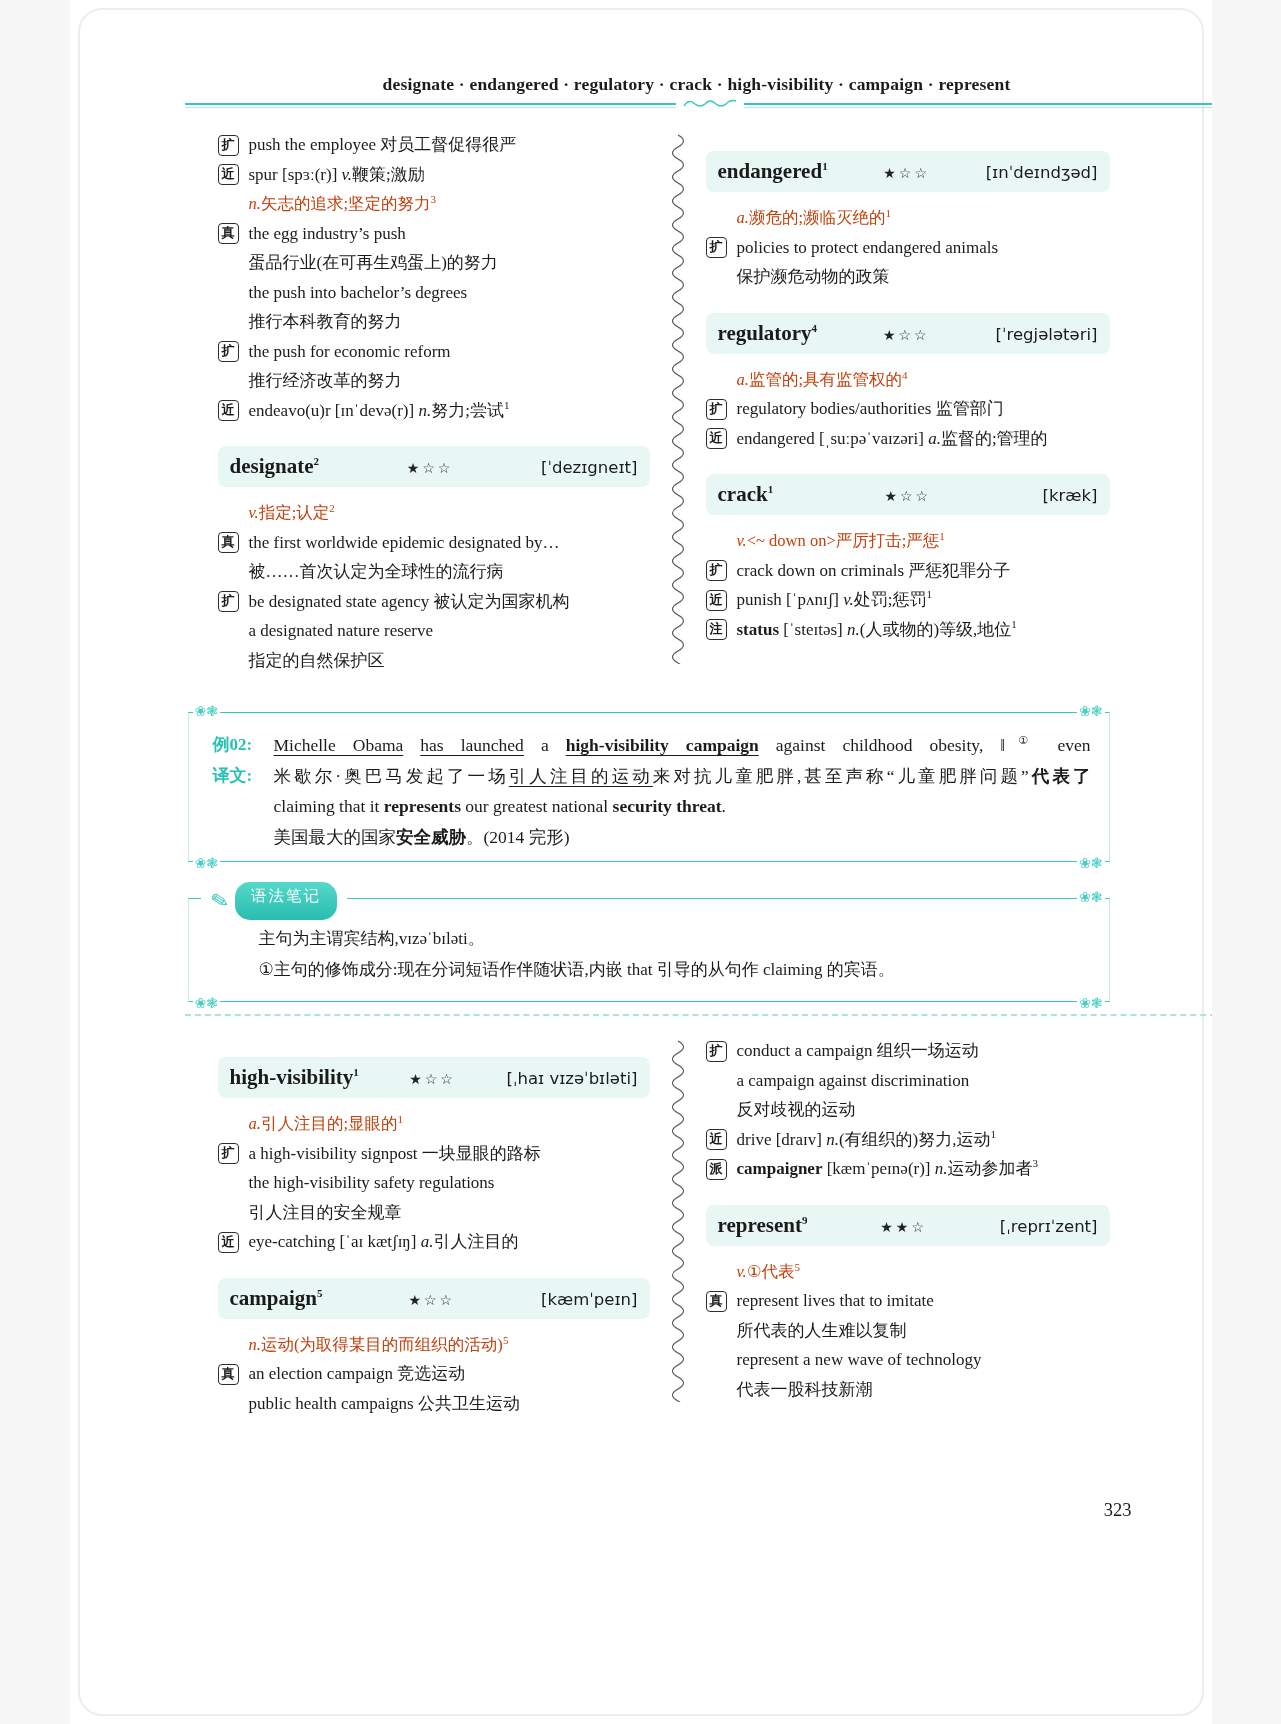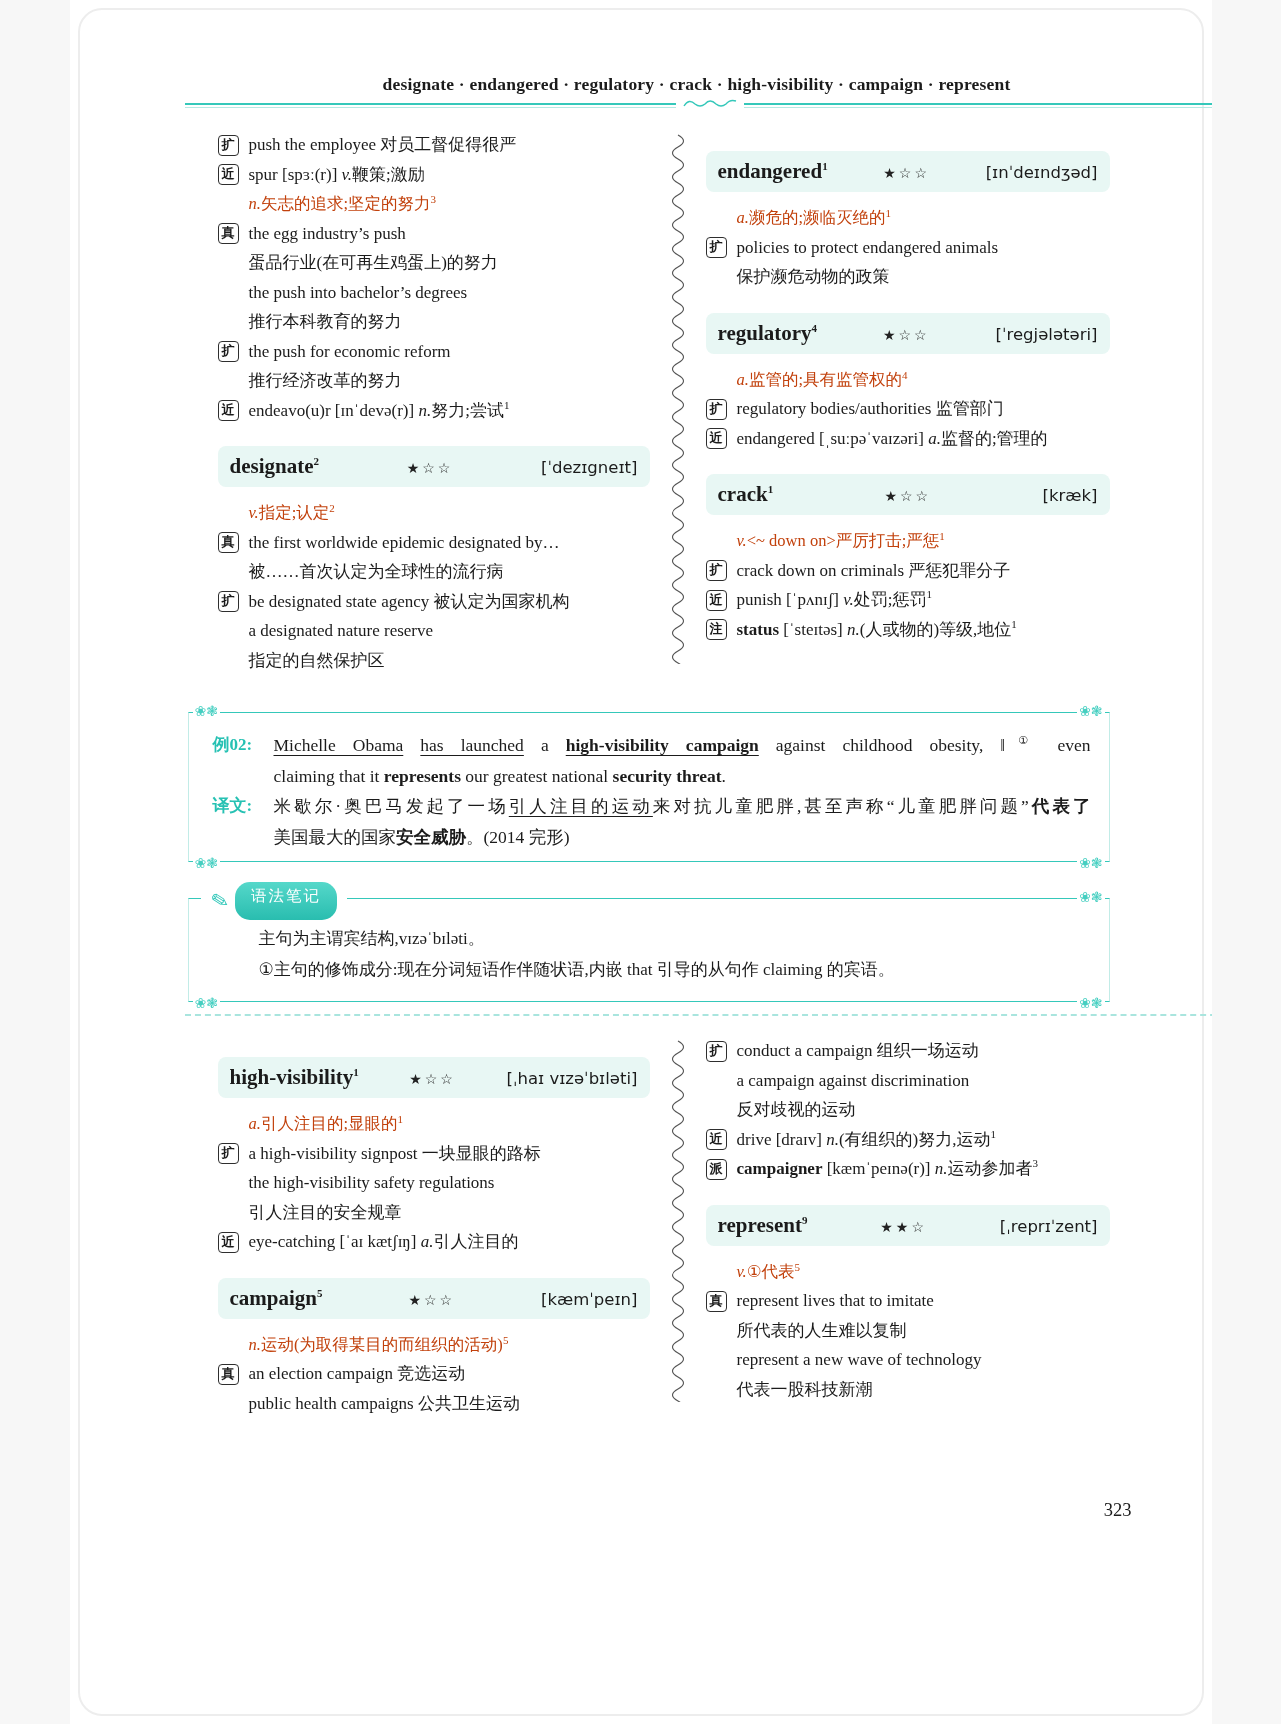--- a/index.html
+++ b/index.html
@@ -136,22 +136,22 @@
       </div>
   </div>
 
   <div class="fbox exbox">
     <span class="orn tl">❀❃</span>
     <span class="orn tr">❀❃</span>
     <span class="orn bl">❀❃</span>
     <span class="orn br">❀❃</span>
     <div id="ex-lines">
         <div class="ex-par just"><span class="ex-label">例02:</span><span class="s-u">Michelle Obama</span><span> </span><span class="s-u">has launched</span><span> a </span><span class="s-b s-u">high-visibility campaign</span><span> against childhood obesity, ‖</span><span class="s-sup">①</span><span> even</span></div>
+        <div class="ex-par just"><span class="ex-label">译文:</span><span>米歇尔·奥巴马发起了一场</span><span class="s-u">引人注目的运动</span><span>来对抗儿童肥胖,甚至声称“儿童肥胖问题”</span><span class="s-b">代表了</span></div>
         <div class="ex-par"><span>claiming that it </span><span class="s-b">represents</span><span> our greatest national </span><span class="s-b">security threat</span><span>.</span></div>
-        <div class="ex-par just"><span class="ex-label">译文:</span><span>米歇尔·奥巴马发起了一场</span><span class="s-u">引人注目的运动</span><span>来对抗儿童肥胖,甚至声称“儿童肥胖问题”</span><span class="s-b">代表了</span></div>
         <div class="ex-par"><span>美国最大的国家</span><span class="s-b">安全威胁</span><span>。(2014 完形)</span></div>
       </div>
   </div>
 
   <div class="fbox gnbox">
     <span class="orn tr">❀❃</span>
     <span class="orn bl">❀❃</span>
     <span class="orn br">❀❃</span>
     <div class="gn-pill">
       <span class="gn-pen">✎</span>

